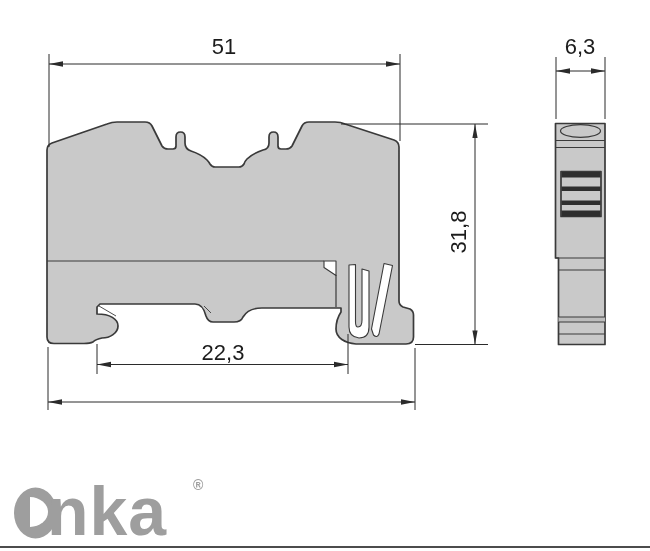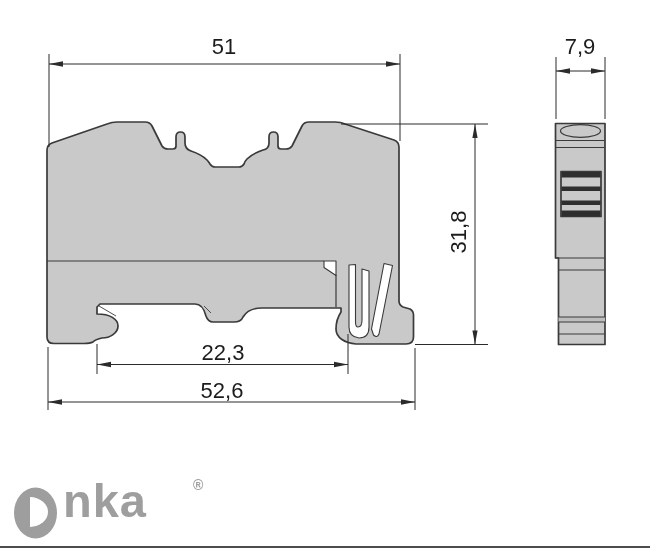--- a/index.html
+++ b/index.html
@@ -19,21 +19,21 @@
   .dim{fill:none;stroke:var(--dimension-line);stroke-width:1;}
   .arr{fill:var(--dimension-line);stroke:none;}
   
   .dim-label{
     position:absolute;font-size:22px;color:#1c1c1c;text-align:center;
     line-height:1.05;white-space:nowrap;
   }
   .dim-label.rot{transform:rotate(-90deg);transform-origin:center center;}
   
   .logo-letters{
-    position:absolute;left:63px;top:477px;font-size:47px;line-height:1;
+    position:absolute;left:47px;top:477px;font-size:68px;line-height:1;
     font-weight:bold;color:var(--logo-gray);letter-spacing:1px;
   }
   .logo-reg{
     position:absolute;left:193px;top:477px;font-size:14px;
     color:var(--logo-gray);font-weight:bold;
   }
   .bottom-rule{
     position:absolute;left:0;top:546px;width:650px;height:2px;
     background:var(--bottom-rule);
   }
@@ -184,24 +184,23 @@
     <g>
       <path class="dim" d="M 48,347 L 48,410"></path>
       <path class="dim" d="M 415,348 L 415,410"></path>
       <path class="dim" d="M 48,402 L 415,402"></path>
       <polygon class="arr" points="48,402 62,399.3 62,404.7"></polygon>
       <polygon class="arr" points="415,402 401,399.3 401,404.7"></polygon>
     </g>
   </svg>
 
   <div class="dim-label" style="left:174px;top:35px;width:100px;">51</div>
-  <div class="dim-label" style="left:530px;top:35px;width:100px;">7,9</div>
+  <div class="dim-label" style="left:530px;top:35px;width:100px;">6,3</div>
   <div class="dim-label rot" style="left:409px;top:220px;width:100px;height:24px;">31,8</div>
   <div class="dim-label" style="left:171px;top:341px;width:104px;">22,3</div>
-  <div class="dim-label" style="left:170px;top:379px;width:104px;">52,6</div>
 
   <div>
     <svg style="position:absolute;left:14px;top:487px;" width="44" height="52" viewBox="0 0 44 52">
       <ellipse cx="21.5" cy="26" rx="21.5" ry="25.5" style="fill:var(--logo-gray)"></ellipse>
       <path d="M 16,10 A 18,15 0 0 1 16,40 Z" fill="#ffffff"></path>
     </svg>
     <span class="logo-letters">nka</span>
     <span class="logo-reg">®</span>
   </div>
 

